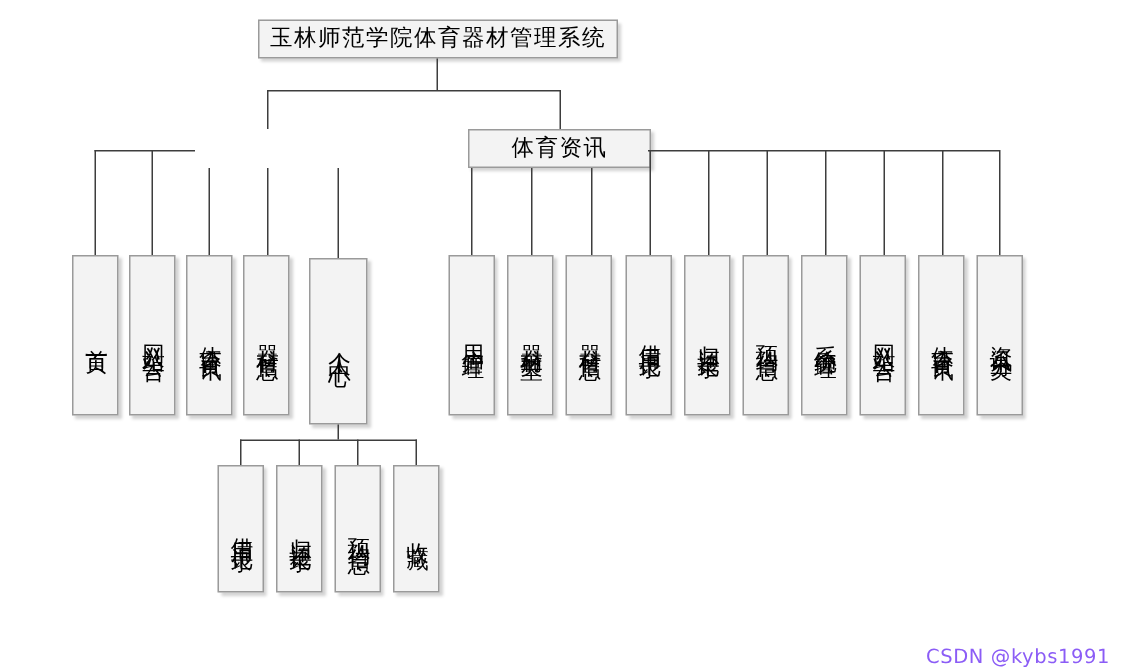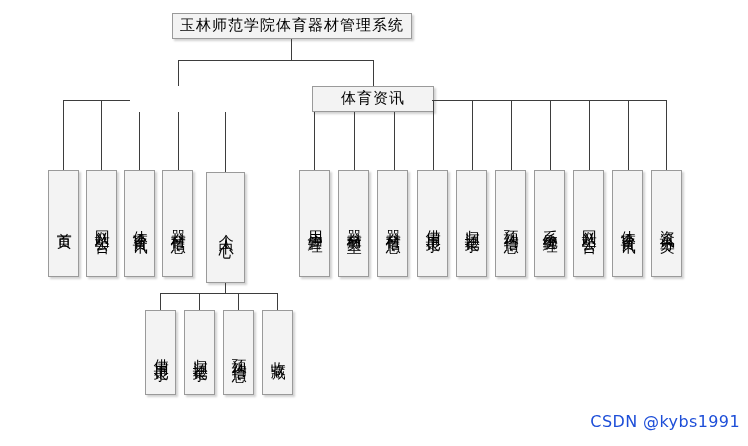--- a/index.html
+++ b/index.html
@@ -46,23 +46,23 @@
     position: absolute;
     background: #3d3d3d;
   }
   .ln.hz { height: 1px; }
   .ln.vt { width: 1px; }
 
   
   #watermark {
     position: absolute;
     right: 8px;
-    bottom: 15px;
-    font-size: 16px;
-    color: #1d4ed8;
+    bottom: 0;
+    font-size: 13px;
+    color: #8b5cf6;
     font-family: "DejaVu Sans", "Liberation Sans", sans-serif;
     letter-spacing: 0.4px;
     user-select: none;
   }
 </style>
 </head>
 <body>
 
 <div id="canvas">
 

